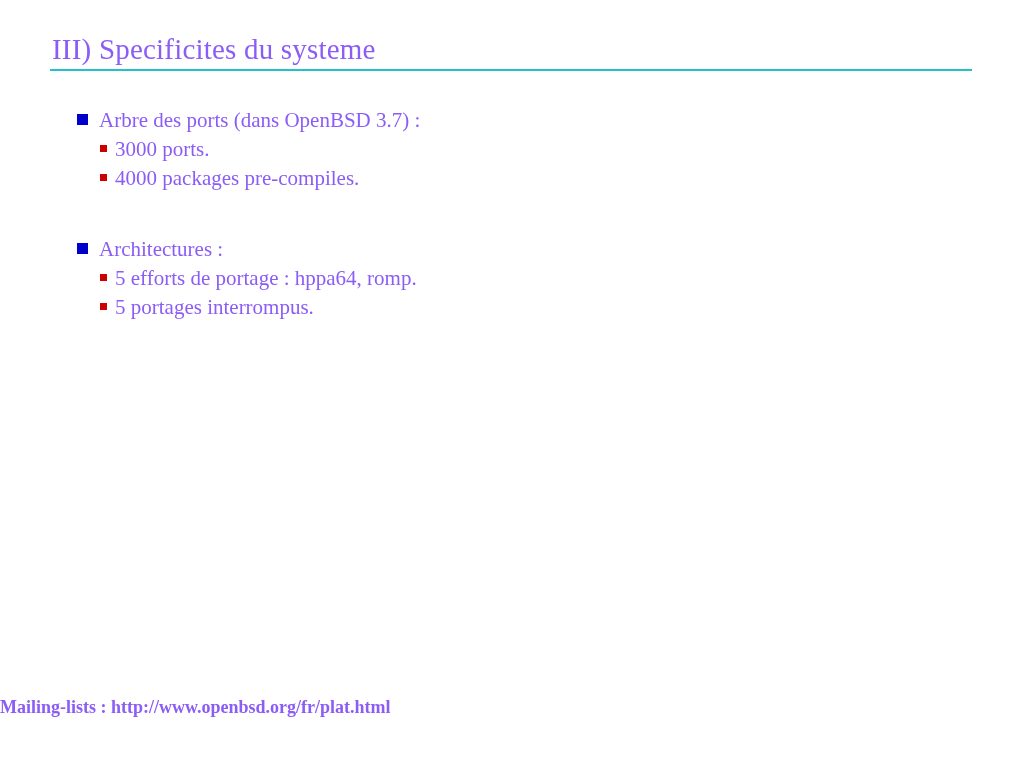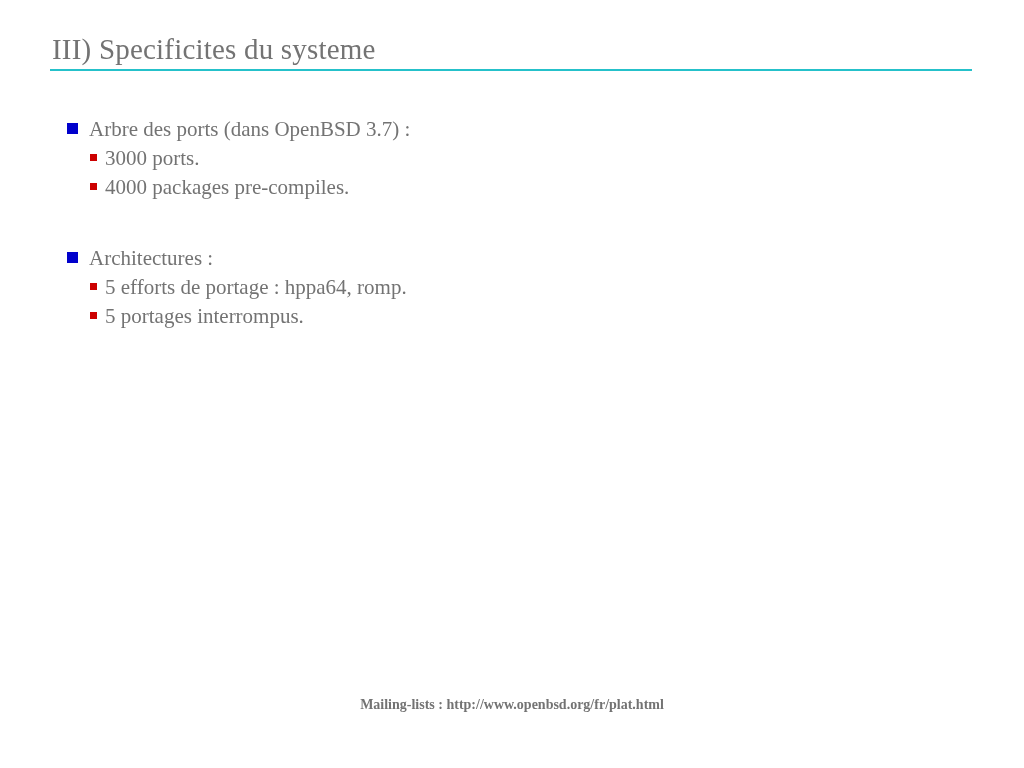--- a/index.html
+++ b/index.html
@@ -9,21 +9,21 @@
     width: 1024px;
     height: 768px;
     overflow: hidden;
   }
   .slide {
     position: relative;
     width: 904px;
     height: 768px;
     background: #ffffff;
     font-family: "Liberation Serif", serif;
-    color: #737373;
+    color: #8b5cf6;
   }
   .title {
     position: absolute;
     left: 52px;
     top: 33px;
     margin: 0;
     font-size: 29px;
     font-weight: 400;
     letter-spacing: 0.2px;
     white-space: nowrap;
@@ -31,24 +31,23 @@
   .rule {
     position: absolute;
     left: 50px;
     top: 69px;
     width: 922px;
     height: 2px;
     background: #25c1ca;
   }
   .content {
     position: absolute;
-    left: 67px;
+    left: 77px;
     top: 106px;
     width: 900px;
-    margin-top: 9px;
   }
   .section + .section {
     margin-top: 42px;
   }
   .row {
     display: flex;
     align-items: flex-start;
     line-height: 29px;
     font-size: 21px;
     white-space: nowrap;
@@ -72,22 +71,22 @@
     height: 7px;
     margin-top: 10px;
     margin-right: 8px;
     background: #cc0000;
   }
   .footer {
     position: absolute;
     left: 0;
     top: 697px;
     width: 1024px;
-    text-align: center;
-    font-size: 14px;
+    text-align: left;
+    font-size: 18px;
     font-weight: 700;
     font-family: "Liberation Serif", serif;
   }
 </style>
 </head>
 <body>
 
 <div class="slide">
 
   <h1 class="title">III) Specificites du systeme</h1>

